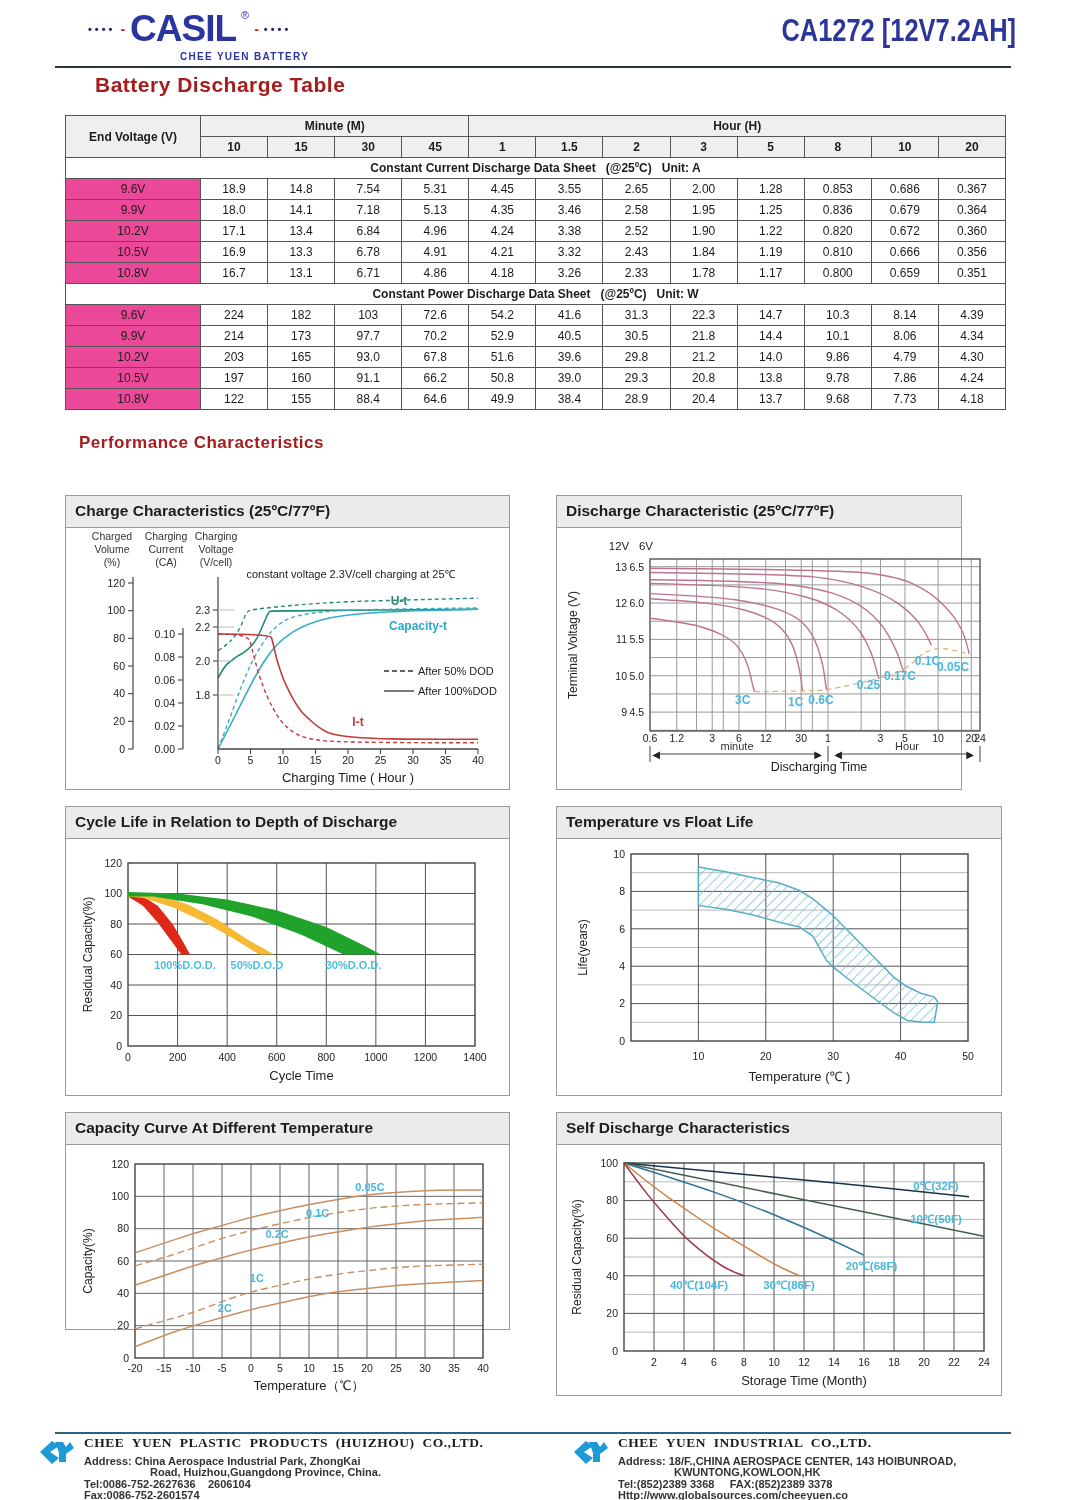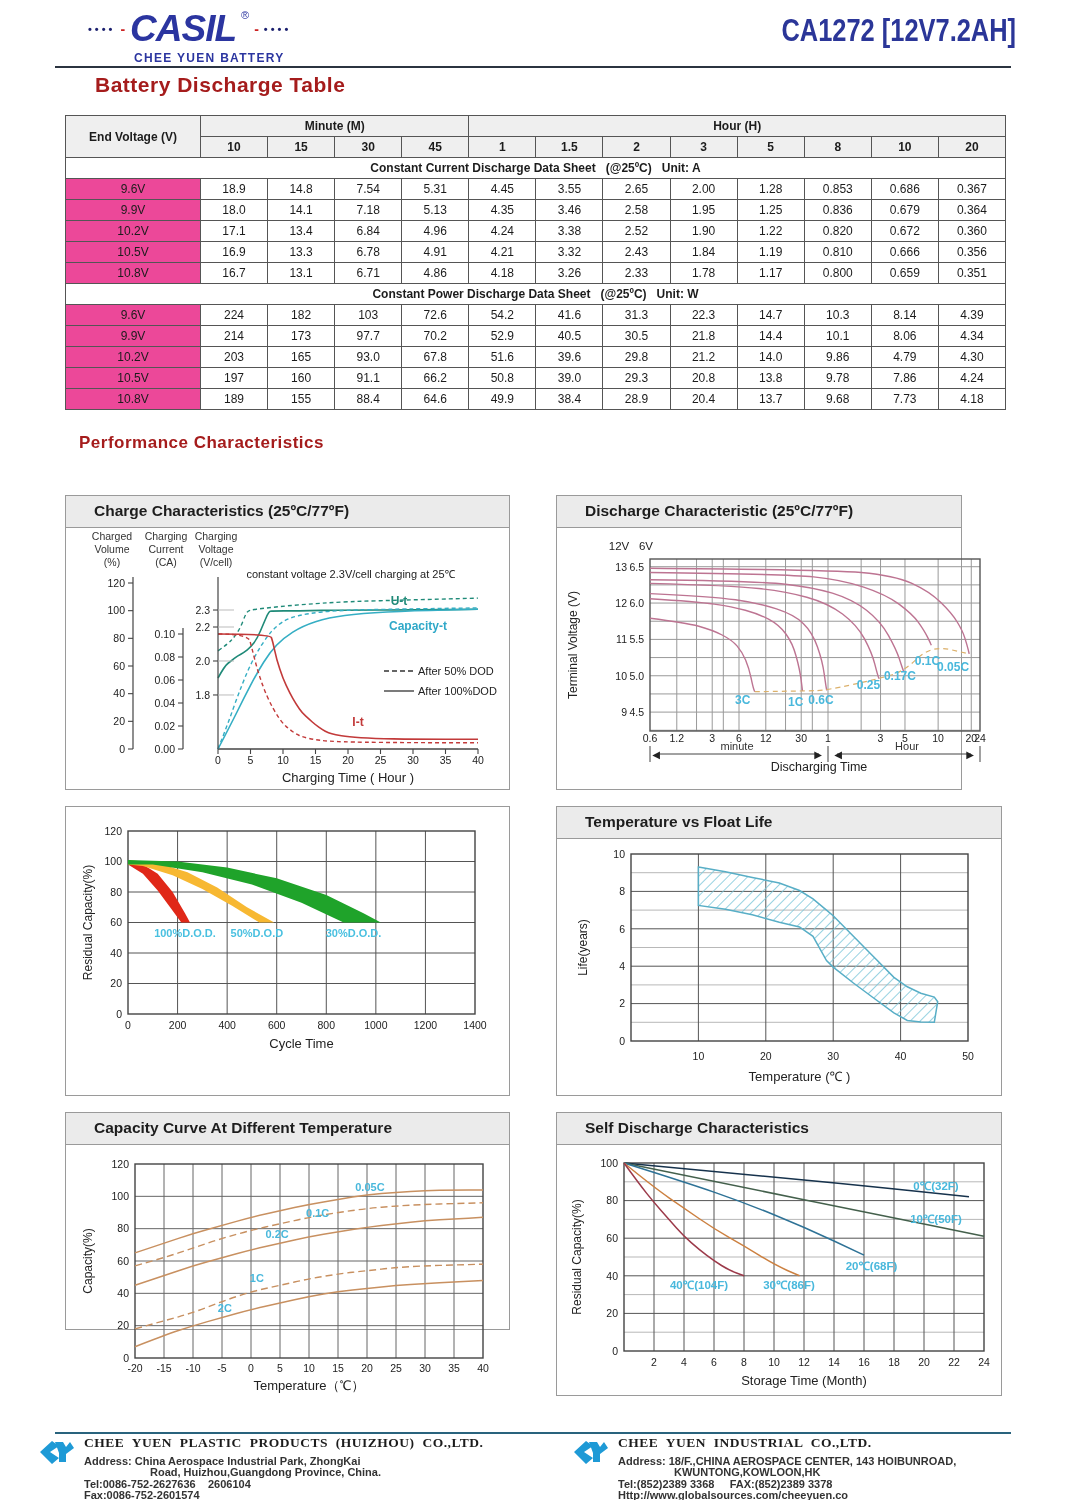--- a/index.html
+++ b/index.html
@@ -9,35 +9,35 @@
 #hr-top{top:66px}
 #hr-bottom{top:1432px;background:#29637d;height:2px}
 .red-h{position:absolute;color:#a51c1c;font-weight:bold;letter-spacing:.5px}
 #h-table{left:95px;top:73px;font-size:21px}
 #h-perf{left:79px;top:433px;font-size:17px}
 
 #logo{position:absolute;left:88px;top:8px}
 .logo-row{display:flex;align-items:center;gap:5px;height:42px}
 .dots{color:#1a1f6e;font-size:11px;letter-spacing:3px;font-weight:bold}
 .ldash{color:#cc2222;font-weight:bold;font-size:14px}
-.brand{font-style:italic;font-weight:bold;font-size:37px;color:#2b35a0;letter-spacing:-1px;line-height:.9}
+.brand{font-weight:bold;font-size:37px;color:#2b35a0;letter-spacing:-1px;line-height:.9}
 .reg{font-size:11px;color:#2b35a0;vertical-align:top;position:relative;top:-14px}
-.logo-sub{font-size:12px;color:#2b35a0;letter-spacing:1.3px;margin-left:46px;margin-top:1px;font-weight:bold}
+.logo-sub{font-size:10px;color:#2b35a0;letter-spacing:1.3px;margin-left:92px;margin-top:1px;font-weight:bold}
 #model{position:absolute;top:13px;right:50px;font-size:31px;font-weight:bold;color:#2b3698;transform:scaleX(.82);transform-origin:100% 50%;white-space:nowrap}
 
 table.disch{position:absolute;left:65px;top:115px;width:941px;border-collapse:collapse;table-layout:fixed;font-size:12px;color:#1c1c1c}
 .disch th,.disch td{border:1px solid #555;height:20px;text-align:center;vertical-align:middle;overflow:hidden}
 .disch tr{height:21px}
 .disch .hd{background:#efefef;font-weight:bold}
 .disch .section{font-weight:bold;white-space:pre;background:#fff}
 .disch .vcol{font-weight:normal;background:#ec4899}
 .disch td{font-weight:normal;background:#fff}
 
 .panel{position:absolute;border:1px solid #9a9a9a;background:#fff}
-.phead{height:32px;line-height:30px;background:#ebebeb;border-bottom:1px solid #9a9a9a;font-weight:bold;font-size:15.5px;color:#1d1d1d;padding-left:28px}
+.phead{height:32px;line-height:30px;background:#ebebeb;border-bottom:1px solid #9a9a9a;font-weight:bold;font-size:15.5px;color:#1d1d1d;padding-left:9px}
 .pbody{position:relative}
 svg text{font-family:"Liberation Sans",sans-serif}
 
 .fcol{position:absolute;top:1437px;font-size:11px;color:#333;font-weight:bold;line-height:11.5px}
 #fleft{left:38px;width:500px}
 #fright{left:572px;width:490px}
 .frow{display:flex;gap:6px;align-items:flex-start}
 .flogo{flex:0 0 40px;padding-top:2px}
 .fname{font-family:"Liberation Serif",serif;font-size:13.5px;letter-spacing:.5px;word-spacing:4px;color:#1c1c1c;margin-bottom:7px}
 .fline{white-space:pre}
@@ -234,21 +234,21 @@
         <td class="">39.0</td>
         <td class="">29.3</td>
         <td class="">20.8</td>
         <td class="">13.8</td>
         <td class="">9.78</td>
         <td class="">7.86</td>
         <td class="">4.24</td>
       </tr>
       <tr>
         <th class="vcol">10.8V</th>
-        <td class="">189</td>
+        <td class="">122</td>
         <td class="">155</td>
         <td class="">88.4</td>
         <td class="">64.6</td>
         <td class="">49.9</td>
         <td class="">38.4</td>
         <td class="">28.9</td>
         <td class="">20.4</td>
         <td class="">13.7</td>
         <td class="">9.68</td>
         <td class="">7.73</td>
@@ -425,20 +425,21 @@
         <text x="180" y="222" font-size="11" fill="#333" text-anchor="middle">minute</text>
         <text x="350" y="222" font-size="11" fill="#333" text-anchor="middle">Hour</text>
         <text x="262" y="243" font-size="12.5" fill="#222" text-anchor="middle">Discharging Time</text>
         <text x="99" y="230" font-size="10" fill="#222" text-anchor="middle">◀</text>
         <text x="261" y="230" font-size="10" fill="#222" text-anchor="middle">▶</text>
         <text x="281" y="230" font-size="10" fill="#222" text-anchor="middle">◀</text>
         <text x="413" y="230" font-size="10" fill="#222" text-anchor="middle">▶</text>
       </svg></div>
 </div>
 <div class="panel" style="left:65px;top:806px;width:445px;height:290px">
+  <div class="phead">Cycle Life in Relation to Depth of Discharge</div>
   <div class="pbody"><svg width="444" height="258" viewBox="0 0 444 258">
         <line x1="111.57142857142857" x2="111.57142857142857" y1="24" y2="207" stroke="#555" stroke-width="1"></line>
         <line x1="161.14285714285714" x2="161.14285714285714" y1="24" y2="207" stroke="#555" stroke-width="1"></line>
         <line x1="210.7142857142857" x2="210.7142857142857" y1="24" y2="207" stroke="#555" stroke-width="1"></line>
         <line x1="260.2857142857143" x2="260.2857142857143" y1="24" y2="207" stroke="#555" stroke-width="1"></line>
         <line x1="309.8571428571429" x2="309.8571428571429" y1="24" y2="207" stroke="#555" stroke-width="1"></line>
         <line x1="359.4285714285714" x2="359.4285714285714" y1="24" y2="207" stroke="#555" stroke-width="1"></line>
         <line x1="62" x2="409" y1="176.5" y2="176.5" stroke="#555" stroke-width="1"></line>
         <line x1="62" x2="409" y1="146" y2="146" stroke="#555" stroke-width="1"></line>
         <line x1="62" x2="409" y1="115.5" y2="115.5" stroke="#555" stroke-width="1"></line>

